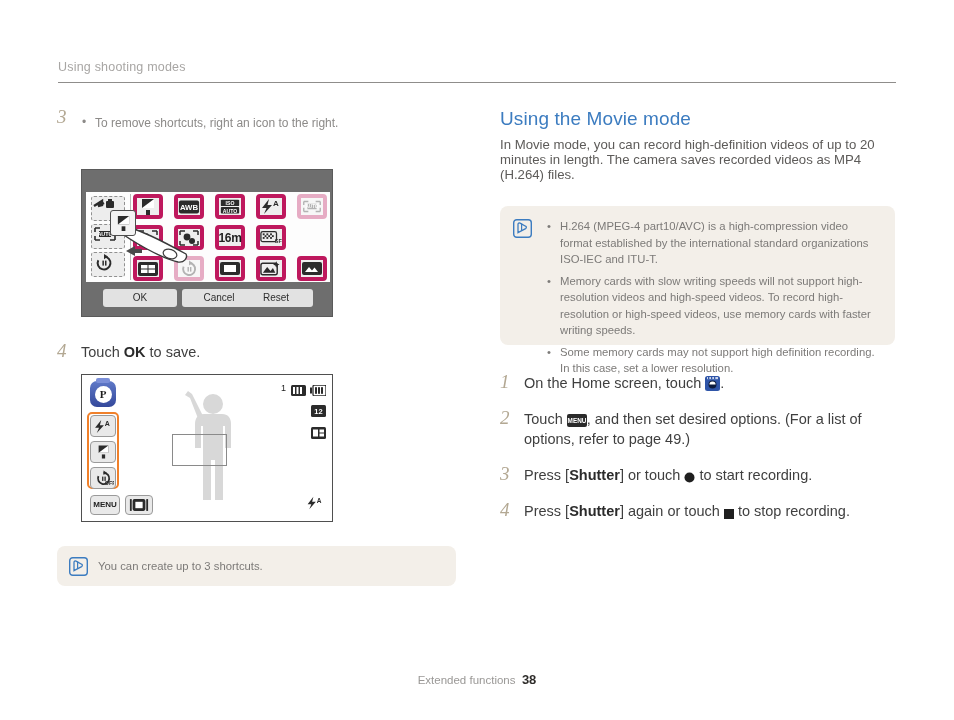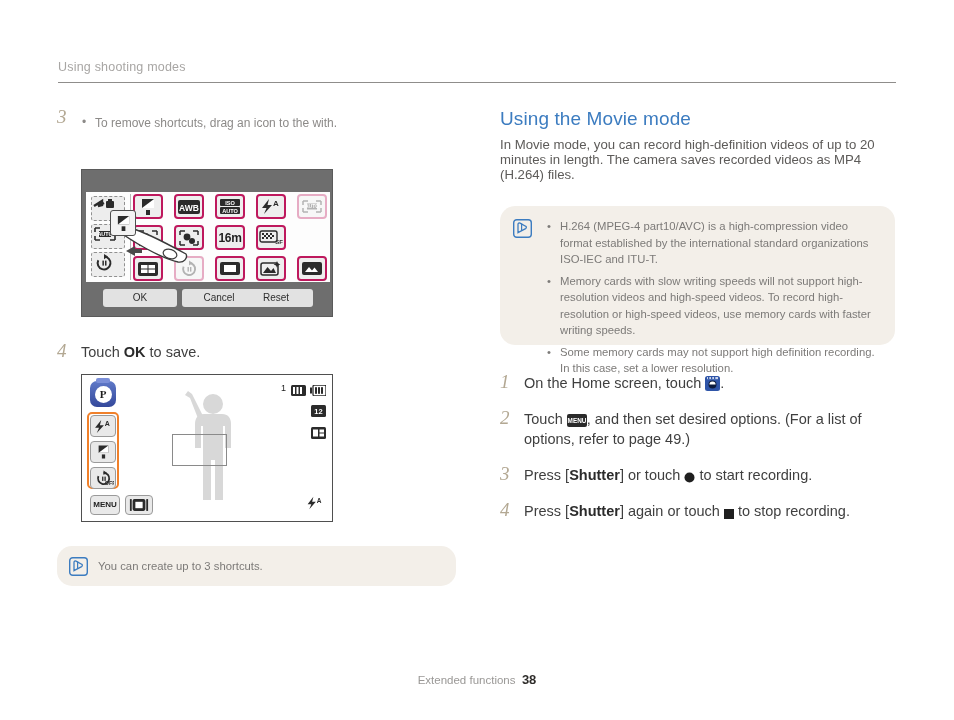--- a/index.html
+++ b/index.html
@@ -28,21 +28,21 @@
     font-size:19px;font-style:italic;color:#b3a893;
   }
   .step .txt{font-size:14.5px;line-height:20px;color:#3f3f3f;}
   .step .txt b{font-weight:bold;color:#2b2b2b;}
 
   .sub{position:relative;margin:7px 0 0 24px;padding-left:14px;
        font-size:12px;line-height:17px;color:#8c8a88;}
   .sub:before{content:"\2022";position:absolute;left:1px;top:-1px;font-size:12px;color:#8c8a88;}
 
   
-  .note{background:#f3efe9;border-radius:15px;position:relative;}
+  .note{background:#f3efe9;border-radius:8px;position:relative;}
   .note-ico{position:absolute;width:19px;height:19px;}
   .note-ul{margin:0;padding:0;list-style:none;}
   .note-ul li{position:relative;padding-left:13px;font-size:11.3px;
               line-height:16.5px;color:#7c7a78;margin-bottom:5px;}
   .note-ul li:before{content:"\2022";position:absolute;left:0;top:0;}
   .note-single{font-size:11.3px;color:#7c7a78;}
 
   
   .h2{font-size:19px;color:#3c7cc0;font-weight:normal;margin:0 0 7px 0;letter-spacing:.1px;}
   .para{font-size:13.2px;line-height:15px;color:#5d5b59;margin:0;}
@@ -59,21 +59,21 @@
                  border-top:5px solid #d9d9d9;}
   .tabname{position:absolute;left:100px;top:3px;color:#f2f2f2;font-size:11px;}
   .cam1-body{position:absolute;left:4px;top:22px;width:244px;height:90px;
              background:#fdfdfd;box-sizing:border-box;}
   .slotcol{position:absolute;left:2px;top:2px;width:42px;height:86px;
            border-right:1px solid #b9b9b9;}
   .slot{position:absolute;left:3px;width:34px;height:25px;
         border:1px dashed #909090;background:#ededed;border-radius:3px;
         box-sizing:border-box;}
   .gridcol{position:absolute;left:47px;top:2px;width:194px;height:86px;}
-  .gcell{position:absolute;width:30px;height:25px;border:2px solid #be185d;
+  .gcell{position:absolute;width:30px;height:25px;border:4px solid #be185d;
          background:#eeeeee;border-radius:4px;box-sizing:border-box;
          display:flex;align-items:center;justify-content:center;}
   .gcell.ghost{opacity:.35;}
   .cam1-btns{position:absolute;left:4px;top:116px;width:244px;height:26px;}
   .cbtn{position:absolute;top:3px;width:74px;height:18px;background:#e2e2e2;
         border-radius:3px;color:#2f2f2f;font-size:10px;text-align:center;
         line-height:18px;}
   .arrowL{position:absolute;left:40px;top:54px;width:0;height:0;
           border-top:5px solid transparent;border-bottom:5px solid transparent;
           border-right:9px solid #4a4a4a;}
@@ -127,21 +127,21 @@
   <div class="hdr">
     <div class="hdr-title">Using shooting modes</div>
     <div class="hdr-rule"></div>
   </div>
 
   <div class="colL">
 
     <div class="step">
       <span class="num">3</span>
     </div>
-    <div class="sub">To remove shortcuts, drag an icon to the with.</div>
+    <div class="sub">To remove shortcuts, right an icon to the right.</div>
 
   </div>
 
   <div class="cam1">
 
 
     <div class="cam1-body">
 
       <div class="slotcol">
         <div class="slot" style="top:2px">

